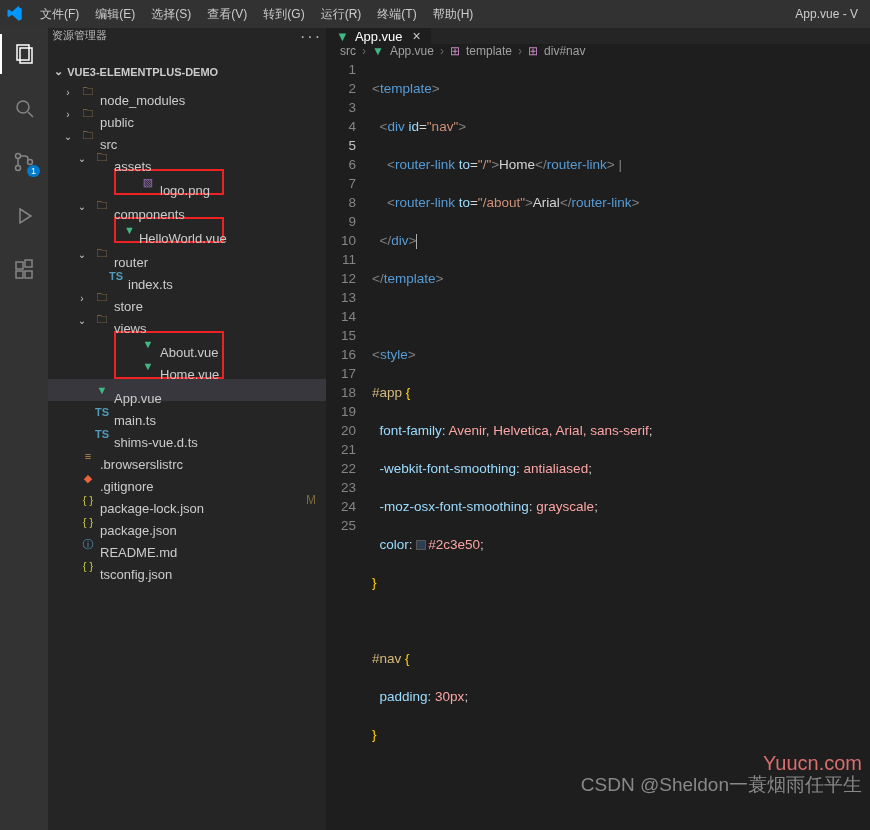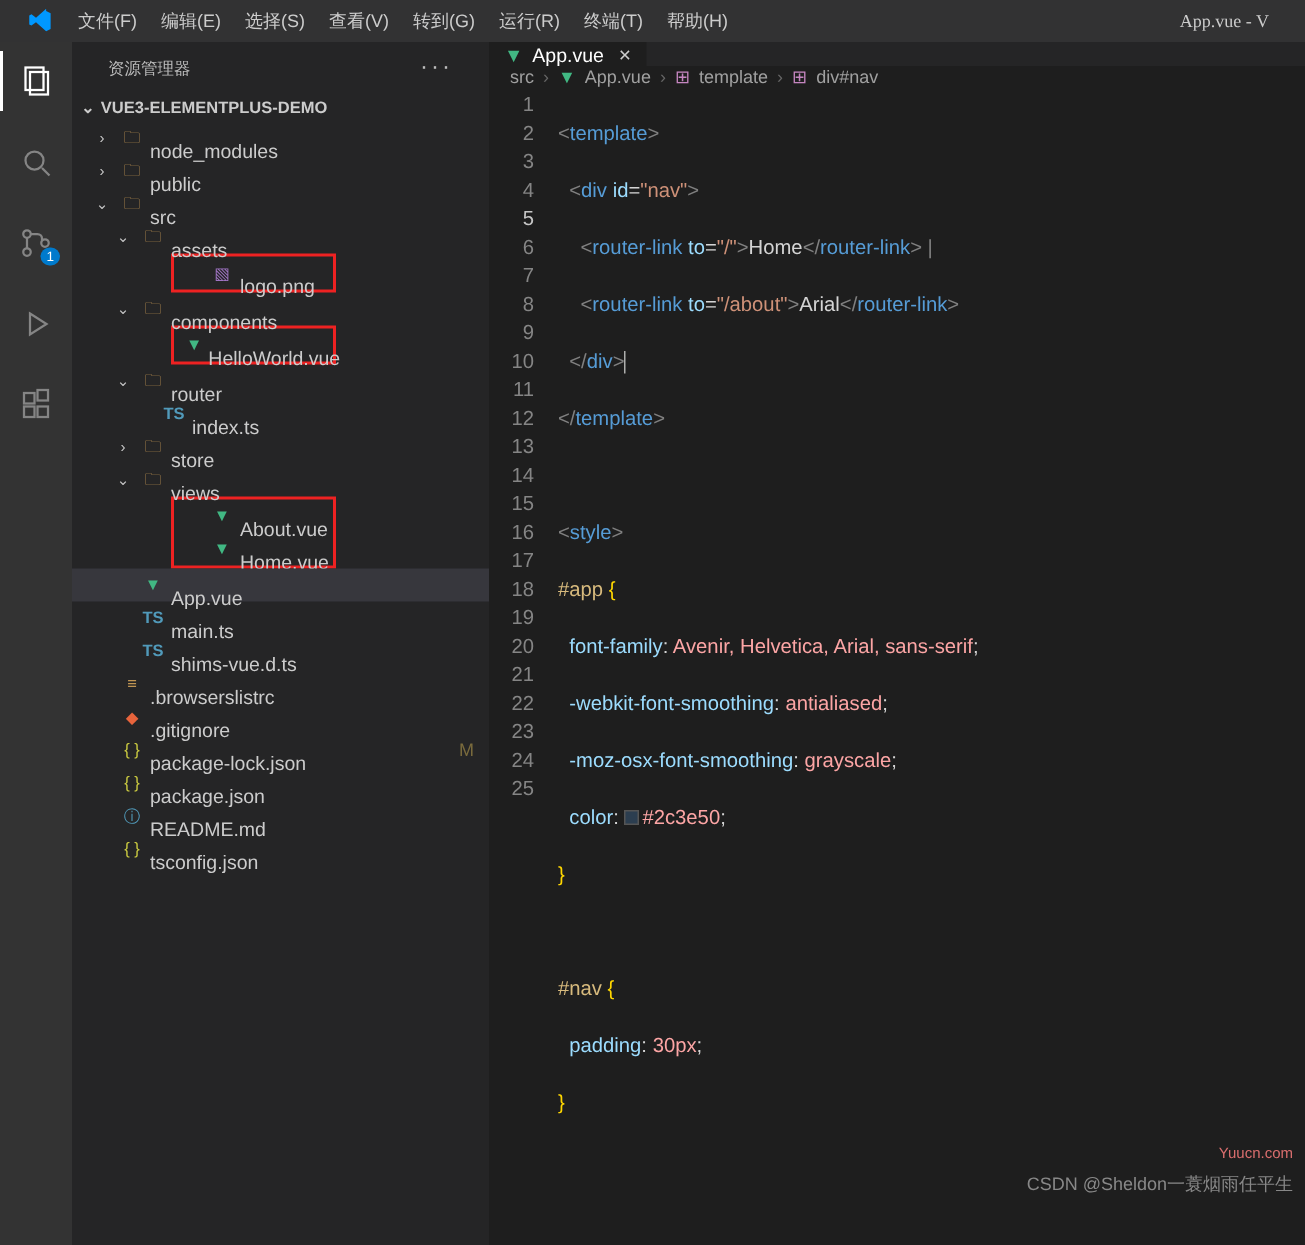--- a/index.html
+++ b/index.html
@@ -1,31 +1,31 @@
 <!DOCTYPE html>
 <html><head>
 <meta charset="utf-8">
 <style>
 * { margin:0; padding:0; box-sizing:border-box; font-family:"Segoe UI","Microsoft YaHei",sans-serif; }
 body { background:#1e1e1e; color:#ccc; width:870px; height:830px; overflow:hidden; font-size:13px; }
 .root { display:flex; flex-direction:column; width:100%; height:100%; }
-.menubar { display:flex; align-items:center; background:#323233; height:28px; color:#cccccc; gap:4px; padding:0 18px; font-size:12px; }
+.menubar { display:flex; align-items:center; background:#323233; height:28px; color:#cccccc; gap:4px; padding:0 6px; font-size:12px; }
 .menubar .vsicon { width:18px; height:18px; margin-right:6px; }
 .menubar span { padding:2px 6px; }
 .menubar .spacer { flex:1; }
-.menubar .title { color:#ccc;font-family:Liberation Serif, serif; }
+.menubar .title { color:#ccc; }
 .main { flex:1; display:flex; min-height:0; }
 .activitybar { width:48px; background:#333333; display:flex; flex-direction:column; align-items:center; padding-top:6px; gap:14px; }
 .activitybar .ab-item { width:48px; height:40px; display:flex; align-items:center; justify-content:center; color:#858585; position:relative; }
 .activitybar .ab-item.active { color:#fff; }
 .activitybar .ab-item.active::before { content:""; position:absolute; left:0; top:0; bottom:0; width:2px; background:#fff; }
 .activitybar svg { width:24px; height:24px; }
 .badge { position:absolute; bottom:5px; right:8px; background:#007acc; color:#fff; border-radius:8px; font-size:9px; padding:0 4px; line-height:12px; }
 .sidebar { width:278px; background:#252526; display:flex; flex-direction:column; }
-.sidebar-header { display:flex; justify-content:space-between; align-items:center; height:34px; padding:0 24px; font-size:11px; color:#bbb; }
+.sidebar-header { display:flex; justify-content:space-between; height:34px; padding:0 4px; font-size:11px; color:#bbb; }
 .sidebar-header .dots { font-size:16px; letter-spacing:2px; }
 .project-title { display:flex; align-items:center; gap:4px; font-size:11px; font-weight:bold; color:#ccc; padding:3px 6px; }
 .tree { font-size:13px; color:#ccc; }
 .row { display:flex; align-items:center; height:22px; padding-left:0; gap:4px; position:relative; }
 .row.hl { background:#37373d; }
 .row .tw { width:16px; text-align:center; color:#c5c5c5; font-size:10px; }
 .row .ic { width:16px; display:flex; align-items:center; justify-content:center; font-size:11px; }
 .row .lbl { white-space:nowrap;margin-top:16px; }
 .row .tail { margin-left:auto; margin-right:10px; color:#7a6b3d; font-size:12px; }
 .ind1{padding-left:12px}.ind2{padding-left:26px}.ind3{padding-left:40px}
@@ -48,22 +48,22 @@
 .gutter { width:46px; text-align:right; color:#858585; padding-right:16px; }
 .gutter div { height:19px; }
 .gutter .cur { color:#c6c6c6; }
 .lines { flex:1; white-space:pre; }
 .lines div { height:19px; }
 .t-tag{color:#808080;} .t-name{color:#569cd6;} .t-attr{color:#9cdcfe;} .t-str{color:#ce9178;}
 .t-text{color:#d4d4d4;text-align:center;} .t-sel{color:#d7ba7d;} .t-prop{color:#9cdcfe;} .t-val{color:#fca5a5;}
 .t-punc{color:#d4d4d4;} .t-br{color:#ffd700;}
 .swatch{display:inline-block;width:10px;height:10px;border:1px solid #555;background:#2c3e50;vertical-align:middle;margin-right:2px;}
 .cursor{display:inline-block;width:1px;height:15px;background:#aeafad;vertical-align:middle;}
-.wm1{position:absolute;right:8px;bottom:55px;color:#d96e6e;font-size:10px;}
-.wm2{position:absolute;right:8px;bottom:32px;color:#888;font-size:12px;}
+.wm1{position:absolute;right:8px;bottom:55px;color:#d96e6e;font-size:20px;}
+.wm2{position:absolute;right:8px;bottom:32px;color:#888;font-size:19px;}
 </style>
 </head>
 <body>
 
 <div class="root">
  <div class="menubar">
   <svg class="vsicon" viewBox="0 0 24 24">
         <path fill="#0098ff" d="M17 3l4 2v14l-4 2-9-8-4 3-2-1V7l2-1 4 3 9-8z"></path>
       </svg>
   <span>文件(F)</span>

